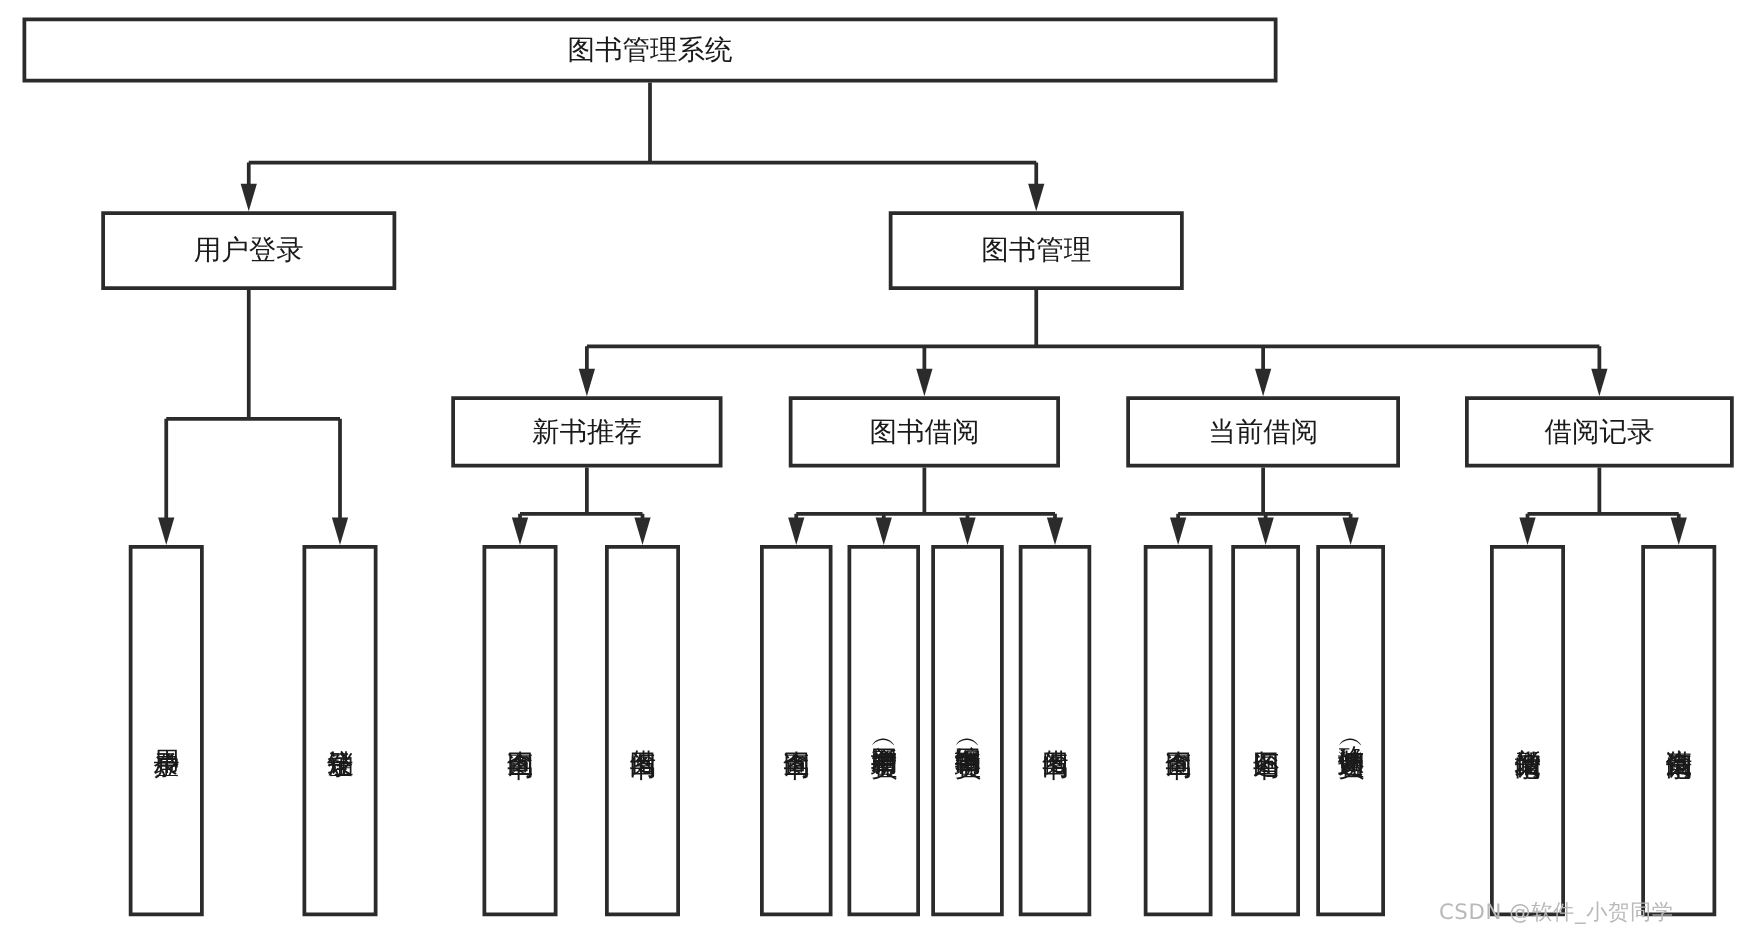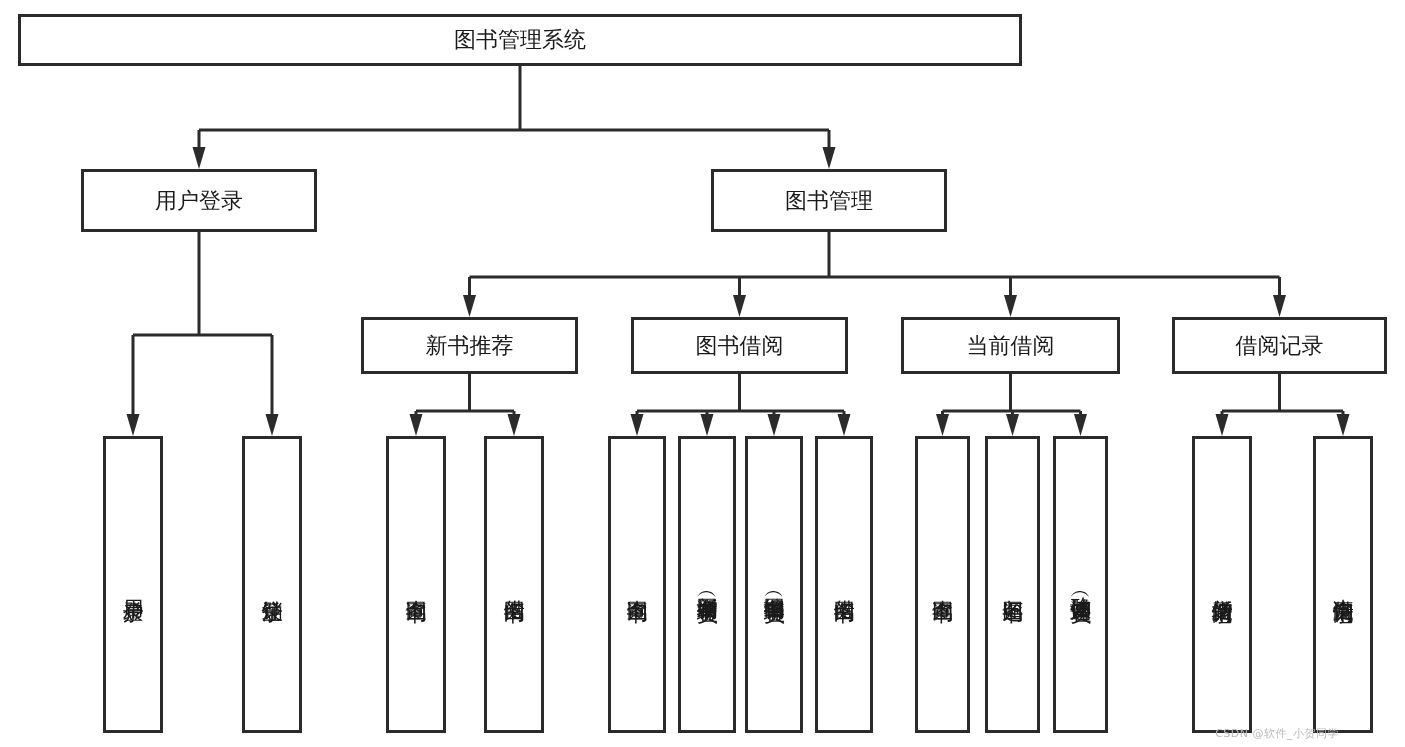--- a/index.html
+++ b/index.html
@@ -64,21 +64,21 @@
     justify-content: center;
     text-align: center;
     white-space: nowrap;
     pointer-events: none;
   }
   .watermark {
     position: absolute;
     right: 8px;
     bottom: 6px;
     font-family: "DejaVu Sans", "Liberation Sans", sans-serif;
-    font-size: 11px;
+    font-size: 17px;
     color: #b9b9b9;
     white-space: nowrap;
     letter-spacing: 0.5px;
   }
 </style>
 </head>
 <body>
 
 <div id="diagram-root">
   <svg id="diagram-svg" viewBox="0 0 1405 747">

